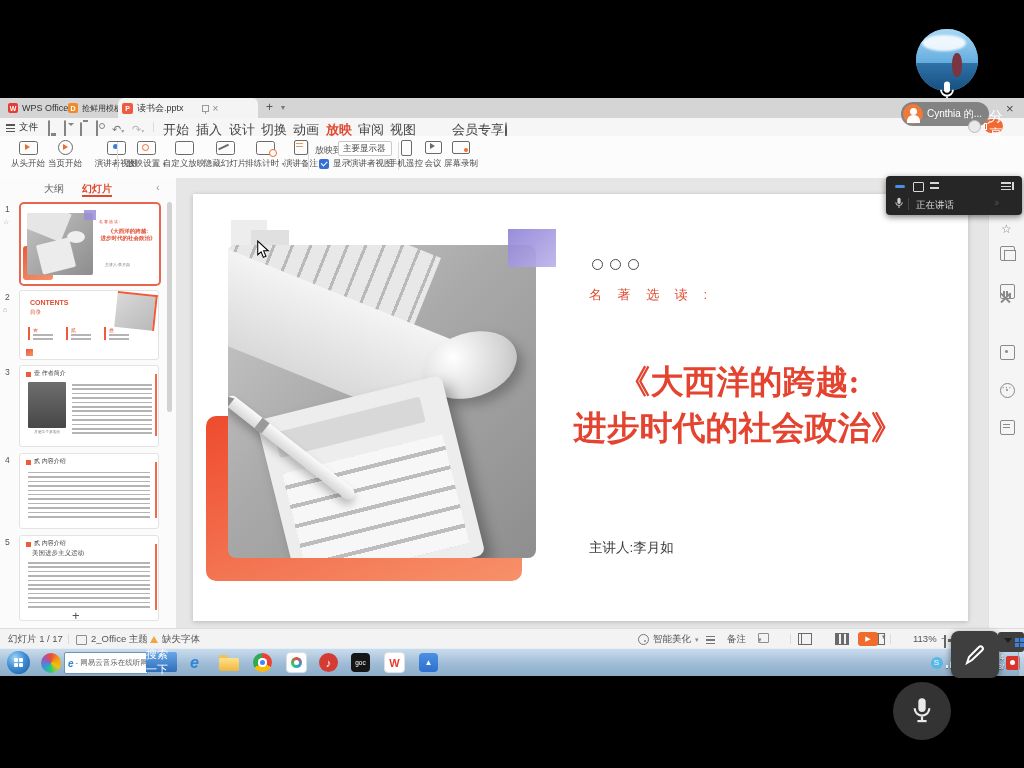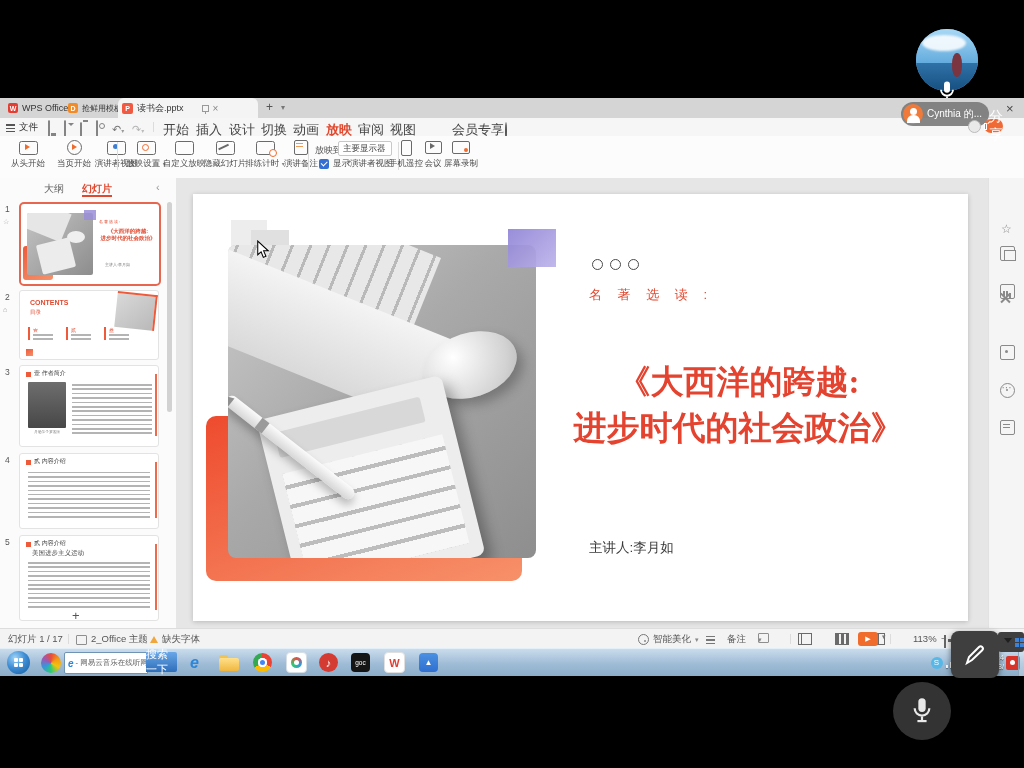--- a/index.html
+++ b/index.html
@@ -267,21 +267,21 @@
       <div class="abs" style="left:505px;top:5px;"><span class="lens"></span></div>
     </div>
 
     <div id="ribbon" class="abs">
       <div class="rb" style="left:6px;width:44px;">
         <div class="ic">
             <span class="mi play"></span>
           </div>
         <div class="rb-lb">从头开始</div>
       </div>
-      <div class="rb" style="left:54px;width:40px;">
+      <div class="rb" style="left:45px;width:40px;">
         <div class="ic">
             <span class="ci"></span>
           </div>
         <div class="rb-lb">当页开始</div>
       </div>
       <div class="rb" style="left:90px;width:52px;">
         <div class="ic">
             <span class="mi person"></span>
           </div>
         <div class="rb-lb">演讲者视图</div>
@@ -564,20 +564,34 @@
     <span class="av"></span>
     <span class="nm">Cynthia 的...</span>
   </div>
   <div id="close-x" class="abs">×</div>
   <div id="mini-face" class="abs"></div>
   <div id="share-btn" class="abs">
     <span class="sic"></span>
     <span>分享</span>
   </div>
 
+  <div id="meetpanel" class="abs">
+    <span class="mp-dash"></span>
+    <span class="mp-win"></span>
+    <span class="mp-rows"></span>
+    <span class="mp-panel"></span>
+    <svg class="abs" style="left:8px;top:21px;" width="10" height="13" viewBox="0 0 24 32">
+        <rect x="8" y="2" width="8" height="15" rx="4" fill="#cfcfcf"></rect>
+        <path d="M4 13 a8 8 0 0 0 16 0" fill="none" stroke="#cfcfcf" stroke-width="2.4"></path>
+        <line x1="12" y1="22" x2="12" y2="27" stroke="#cfcfcf" stroke-width="2.4"></line>
+      </svg>
+    <span class="mp-div"></span>
+    <span class="mp-txt">正在讲话</span>
+    <span class="mp-chev">››</span>
+  </div>
 
   <div id="annochip" class="abs">
     <svg width="24" height="24" viewBox="0 0 24 24">
       <path d="M4 20 L6 14 L16 4 a2.2 2.2 0 0 1 3.2 3.2 L9 17 Z" fill="none" stroke="#fff" stroke-width="2"></path>
     </svg>
   </div>
   <div id="gridchip" class="abs">
     <span class="funnel"></span>
     <span class="bgrid"></span>
   </div>

